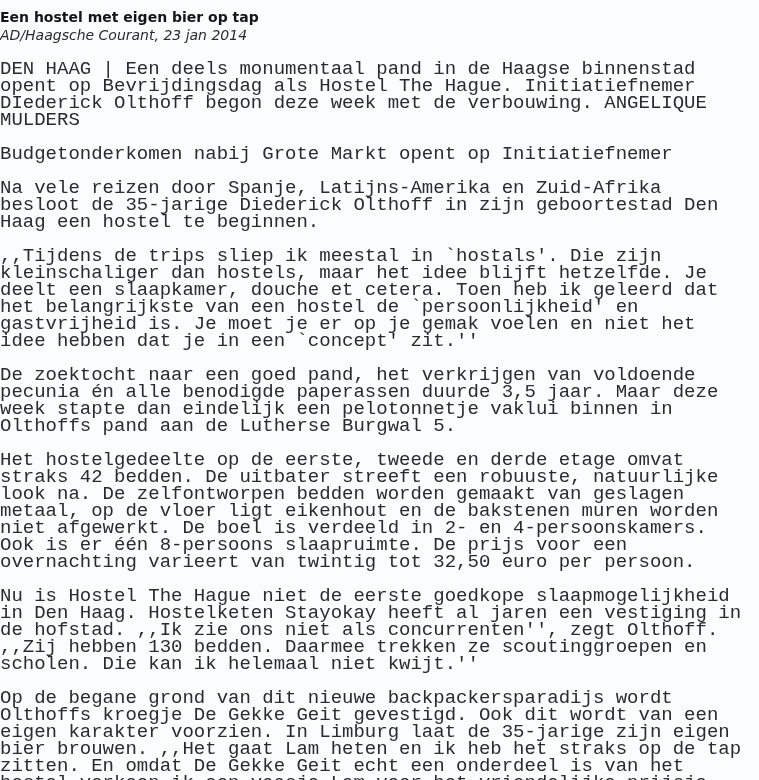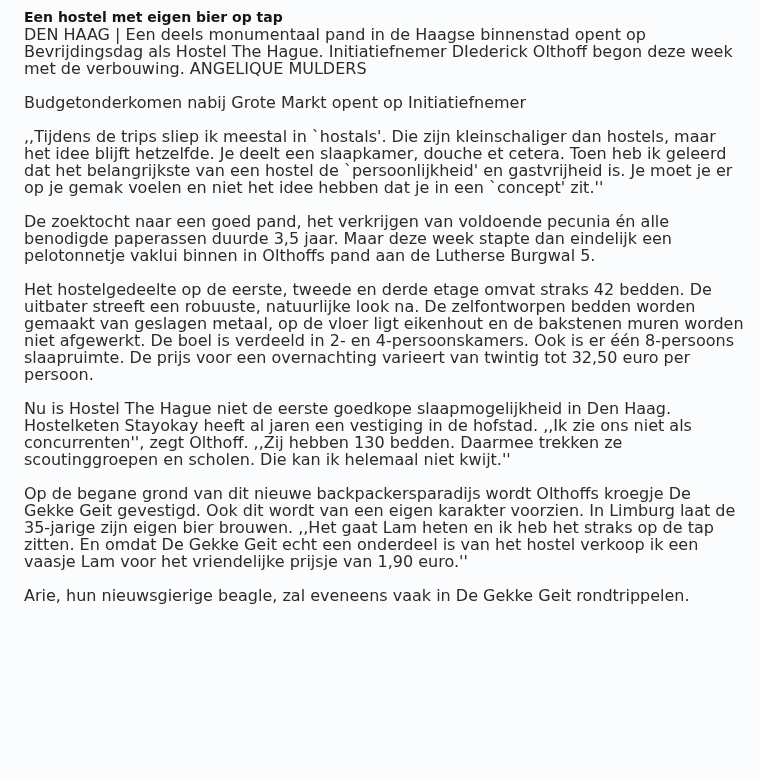--- a/index.html
+++ b/index.html
@@ -11,52 +11,55 @@
     width: 759px;
     height: 780px;
     overflow: hidden;
     font-family: "DejaVu Sans", "Liberation Sans", sans-serif;
     color: #2b2b2b;
   }
   .article {
     box-sizing: border-box;
     width: 759px;
     height: 780px;
-    padding: 8px 14px 10px 24px;
+    padding: 8px 14px 10px 0;
   }
   .article-title {
     margin: 0;
     font-size: 14px;
     line-height: 18px;
     font-weight: bold;
     color: #141414;
   }
   .article-source {
     margin: 0 0 17px 0;
     font-size: 14px;
     line-height: 18px;
     font-style: italic;
     color: #2b2b2b;
   }
   .article-paragraph {
     margin: 0 0 17px 0;
-    font-size: 16px;
+    font-size: 19px;
     line-height: 17px;
     color: #2b2b2b;
+    font-family: Liberation Mono, monospace;
   }
   .article-paragraph:last-child {
     margin-bottom: 6px;
   }
 </style>
 </head>
 <body>
 
 <div class="article">
   <h1 class="article-title">Een hostel met eigen bier op tap</h1>
+  <div class="article-source">AD/Haagsche Courant, 23 jan 2014</div>
   <p class="article-paragraph">DEN HAAG | Een deels monumentaal pand in de Haagse binnenstad opent op Bevrijdingsdag als Hostel The Hague. Initiatiefnemer DIederick Olthoff begon deze week met de verbouwing. ANGELIQUE MULDERS</p>
   <p class="article-paragraph">Budgetonderkomen nabij Grote Markt opent op Initiatiefnemer</p>
+  <p class="article-paragraph">Na vele reizen door Spanje, Latijns-Amerika en Zuid-Afrika besloot de 35-jarige Diederick Olthoff in zijn geboortestad Den Haag een hostel te beginnen.</p>
   <p class="article-paragraph">,,Tijdens de trips sliep ik meestal in `hostals'. Die zijn kleinschaliger dan hostels, maar het idee blijft hetzelfde. Je deelt een slaapkamer, douche et cetera. Toen heb ik geleerd dat het belangrijkste van een hostel de `persoonlijkheid' en gastvrijheid is. Je moet je er op je gemak voelen en niet het idee hebben dat je in een `concept' zit.''</p>
   <p class="article-paragraph">De zoektocht naar een goed pand, het verkrijgen van voldoende pecunia én alle benodigde paperassen duurde 3,5 jaar. Maar deze week stapte dan eindelijk een pelotonnetje vaklui binnen in Olthoffs pand aan de Lutherse Burgwal 5.</p>
   <p class="article-paragraph">Het hostelgedeelte op de eerste, tweede en derde etage omvat straks 42 bedden. De uitbater streeft een robuuste, natuurlijke look na. De zelfontworpen bedden worden gemaakt van geslagen metaal, op de vloer ligt eikenhout en de bakstenen muren worden niet afgewerkt. De boel is verdeeld in 2- en 4-persoonskamers. Ook is er één 8-persoons slaapruimte. De prijs voor een overnachting varieert van twintig tot 32,50 euro per persoon.</p>
   <p class="article-paragraph">Nu is Hostel The Hague niet de eerste goedkope slaapmogelijkheid in Den Haag. Hostelketen Stayokay heeft al jaren een vestiging in de hofstad. ,,Ik zie ons niet als concurrenten'', zegt Olthoff. ,,Zij hebben 130 bedden. Daarmee trekken ze scoutinggroepen en scholen. Die kan ik helemaal niet kwijt.''</p>
   <p class="article-paragraph">Op de begane grond van dit nieuwe backpackersparadijs wordt Olthoffs kroegje De Gekke Geit gevestigd. Ook dit wordt van een eigen karakter voorzien. In Limburg laat de 35-jarige zijn eigen bier brouwen. ,,Het gaat Lam heten en ik heb het straks op de tap zitten. En omdat De Gekke Geit echt een onderdeel is van het hostel verkoop ik een vaasje Lam voor het vriendelijke prijsje van 1,90 euro.''</p>
   <p class="article-paragraph">Arie, hun nieuwsgierige beagle, zal eveneens vaak in De Gekke Geit rondtrippelen.</p>
 </div>
 
 </body></html>

